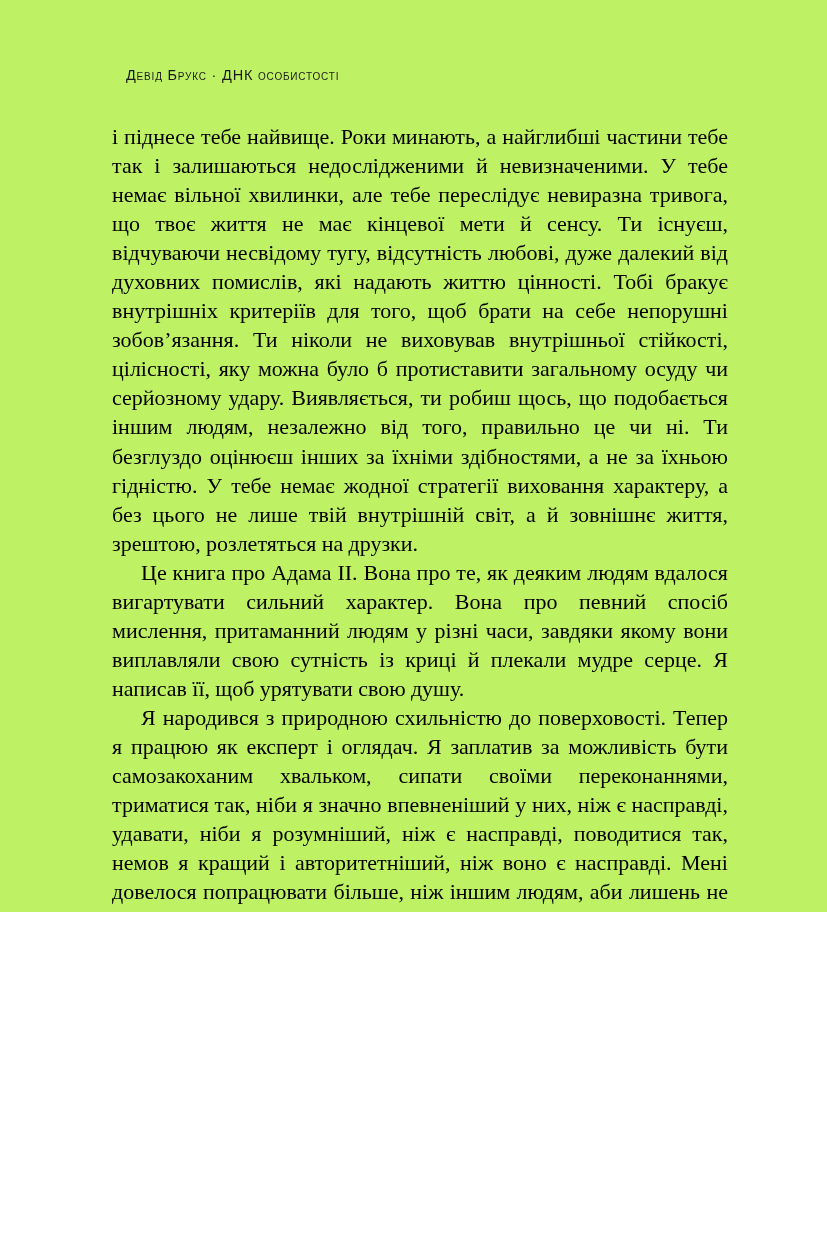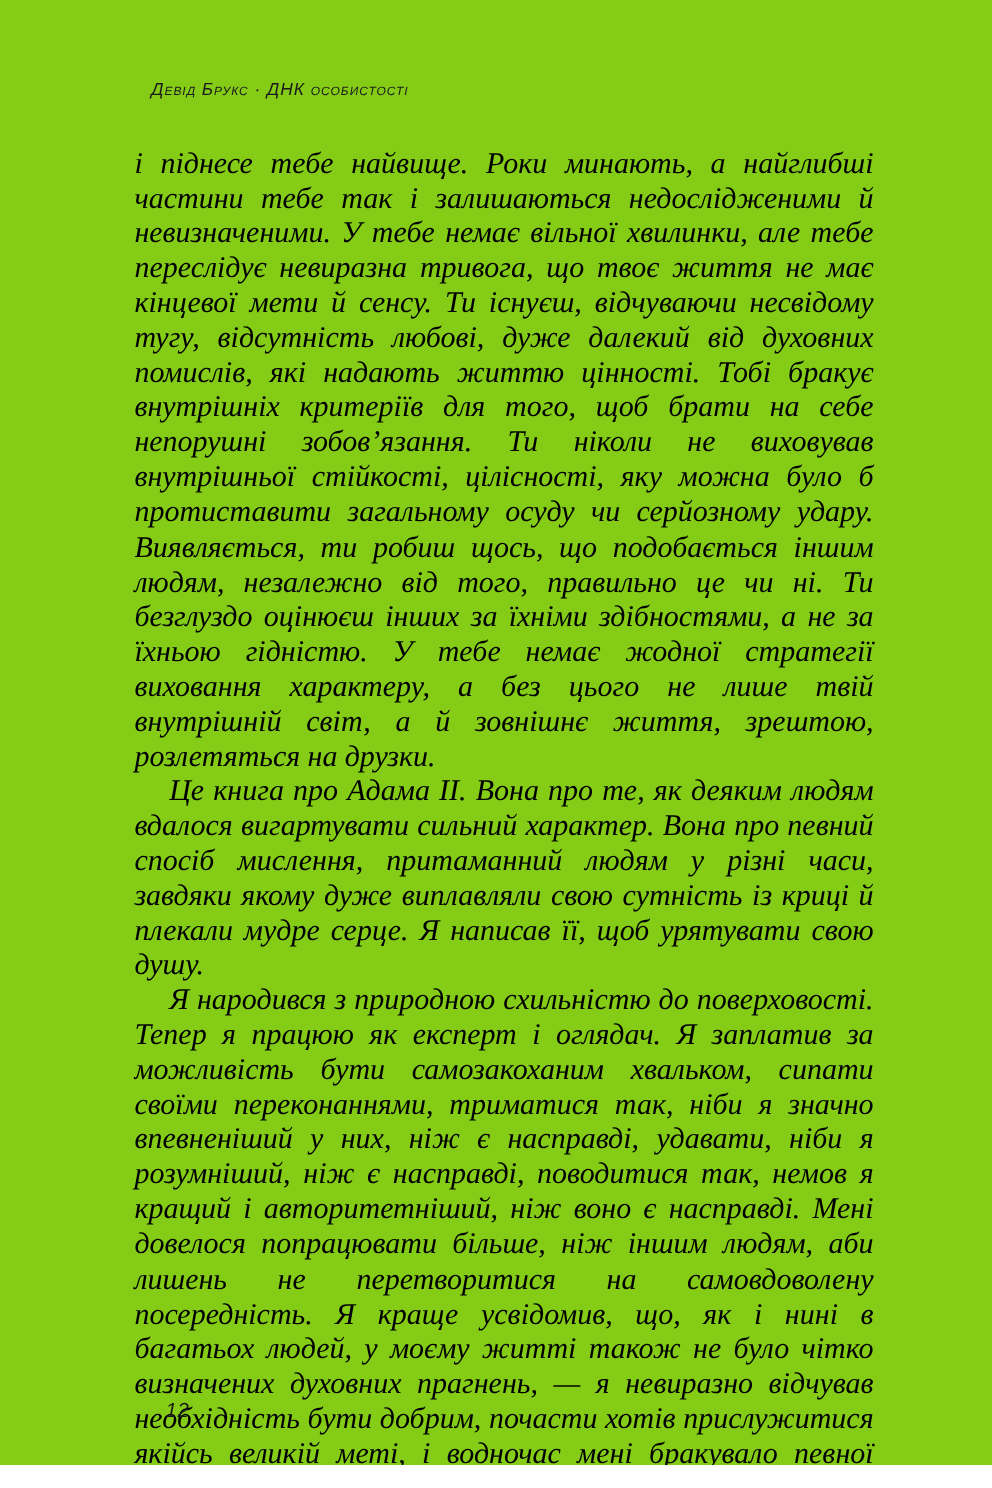--- a/index.html
+++ b/index.html
@@ -3,25 +3,24 @@
 <meta charset="utf-8">
 <style>
   html, body {
     margin: 0;
     padding: 0;
     background: #ffffff;
   }
   .page {
     position: relative;
     width: 827px;
-    height: 1221px;
-    background: #84cc16;
+    height: 912px;
+    background: #bef264;
     overflow: hidden;
     box-sizing: border-box;
-    font-style: italic;
   }
   .running-header {
     position: absolute;
     left: 126px;
     top: 66px;
     font-family: "Liberation Sans", sans-serif;
     font-size: 14.5px;
     line-height: 18px;
     letter-spacing: 0.8px;
     color: #1a1a1a;
@@ -29,21 +28,21 @@
     white-space: nowrap;
   }
   .body-block {
     position: absolute;
     left: 112px;
     top: 122px;
     width: 616px;
   }
   .para {
     font-family: "Liberation Serif", "DejaVu Serif", serif;
-    font-size: 25px;
+    font-size: 22px;
     line-height: 29.05px;
     color: #000000;
     text-align: justify;
     text-justify: inter-word;
     margin: 0;
     hyphens: manual;
     -webkit-hyphens: manual;
     word-spacing: -0.2px;
   }
   .para + .para {
@@ -65,19 +64,19 @@
 </style>
 </head>
 <body>
 
 <div class="page">
 
   <div class="running-header">Девід Брукс · ДНК особистості</div>
 
   <div class="body-block">
     <p class="para first">і піднесе тебе найвище. Роки минають, а найглибші частини тебе так і залишаються недослідженими й невизначеними. У тебе немає вільної хвилинки, але тебе переслідує невиразна тривога, що твоє життя не має кінцевої мети й сенсу. Ти існуєш, відчуваючи несвідому тугу, відсутність любові, дуже далекий від духовних помислів, які надають життю цінності. Тобі бракує внутрішніх критеріїв для того, щоб брати на себе непорушні зобов’язання. Ти ніколи не виховував внутрішньої стійкості, цілісності, яку можна було б протиставити загальному осуду чи серйозному удару. Виявляється, ти робиш щось, що подобається іншим людям, незалежно від того, правильно це чи ні. Ти безглуздо оцінюєш інших за їхніми здібностями, а не за їхньою гідністю. У тебе немає жодної стратегії виховання характеру, а без цього не лише твій внутрішній світ, а й зовнішнє життя, зрештою, розлетяться на друзки.</p>
-    <p class="para">Це книга про Адама II. Вона про те, як деяким людям вдалося вигартувати сильний характер. Вона про певний спосіб мислення, притаманний людям у різні часи, завдяки якому дуже виплавляли свою сутність із криці й плекали мудре серце. Я написав її, щоб урятувати свою душу.</p>
+    <p class="para">Це книга про Адама II. Вона про те, як деяким людям вдалося вигартувати сильний характер. Вона про певний спосіб мислення, притаманний людям у різні часи, завдяки якому вони виплавляли свою сутність із криці й плекали мудре серце. Я написав її, щоб урятувати свою душу.</p>
     <p class="para">Я народився з природною схильністю до поверховості. Тепер я працюю як експерт і оглядач. Я заплатив за можливість бути самозакоханим хвальком, сипати своїми переконаннями, триматися так, ніби я значно впевненіший у них, ніж є насправді, удавати, ніби я розумніший, ніж є насправді, поводитися так, немов я кращий і авторитетніший, ніж воно є насправді. Мені довелося попрацювати більше, ніж іншим людям, аби лишень не перетворитися на самовдоволену посередність. Я краще усвідомив, що, як і нині в багатьох людей, у моєму житті також не було чітко визначених духовних прагнень, — я невиразно відчував необхідність бути добрим, почасти хотів прислужитися якійсь великій меті, і водночас мені бракувало певної системи критеріїв духовності, я не мав ясного розуміння, як жити насиченим внутрішнім життям, і навіть чітко не уявляв, як виховується характер і досягається глибина. Я з’ясував, що без ретельної концентрації на тій стороні нашої вдачі, якою є Адам II, дуже легко перетворитися на самовдоволеного нікчему. Ти оцінюєш себе за поблажливою кривою. Ти безоглядно</p>
   </div>
 
   <div class="folio">12</div>
 
 </div>
 
 </body></html>

